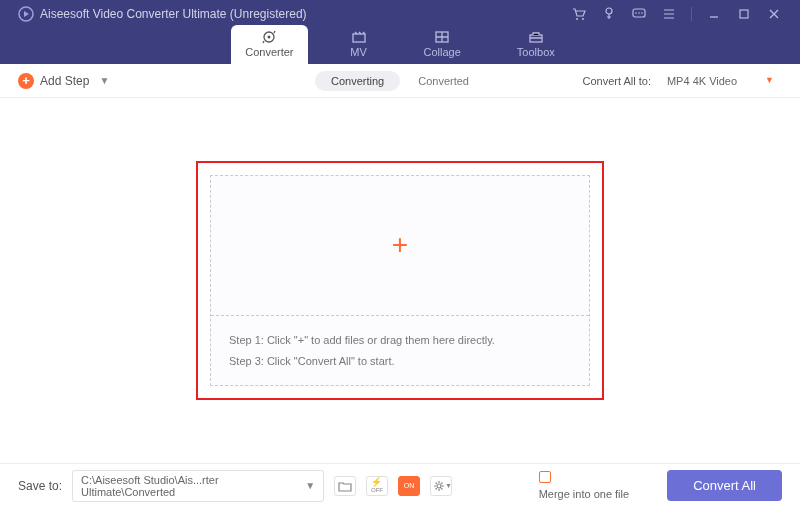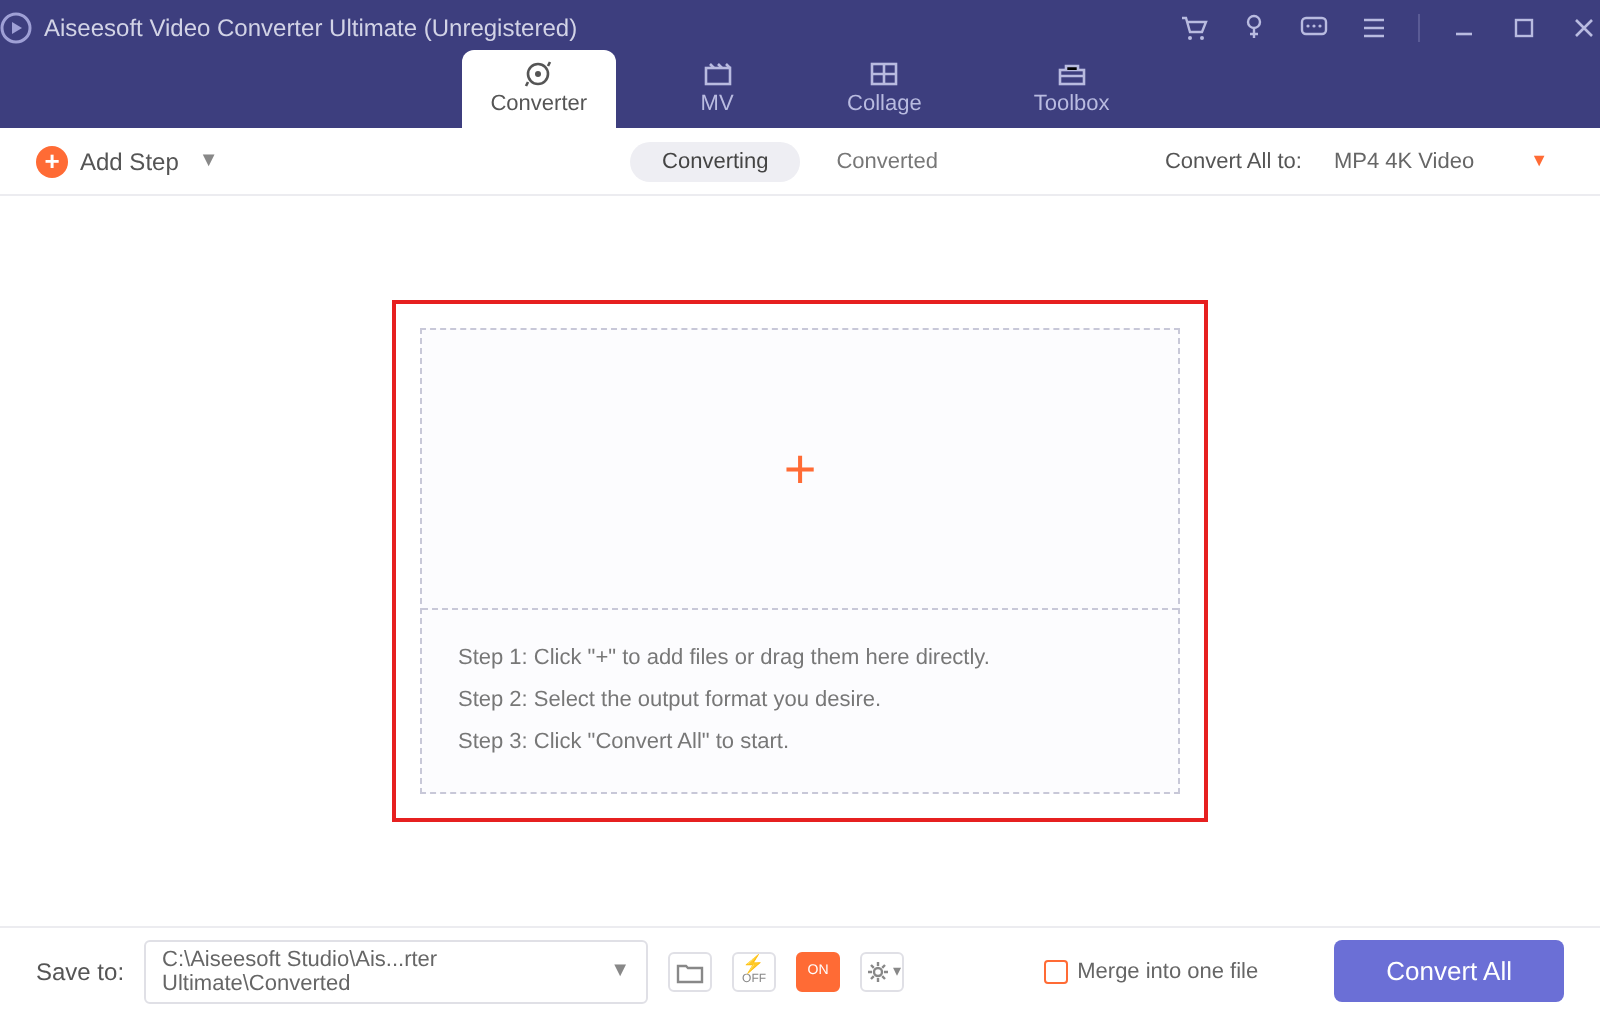--- a/index.html
+++ b/index.html
@@ -1,19 +1,19 @@
 <!DOCTYPE html>
 <html><head>
 <meta charset="utf-8">
 <style>
 * { margin:0; padding:0; box-sizing:border-box; font-family:"Segoe UI",Arial,sans-serif; }
 body { background:#f5f5f7; width:800px; height:507px; overflow:hidden; }
 .window { width:800px; height:507px; background:#fff; display:flex; flex-direction:column; }
 .titlebar { height:64px; background:#3d3e7e; display:flex; flex-direction:column; position:relative; }
-.titlebar-top { height:28px; display:flex; align-items:center; padding:0 0; }
+.titlebar-top { height:28px; display:flex; align-items:center; padding:0 18px; }
 .logo { width:16px; height:16px; margin-right:6px; }
 .app-title { color:#d2d3e6; font-size:12px; flex:1; }
 .titlebar-icons { display:flex; gap:14px; align-items:center; }
 .titlebar-icons .ic { width:16px; height:16px; cursor:pointer; display:flex; align-items:center; justify-content:center; }
 .tabs { height:36px; display:flex; justify-content:center; gap:28px; align-items:flex-end; }
 .tab { color:#b9bbe0; font-size:11px; text-align:center; padding:4px 14px 6px; cursor:pointer; border-radius:6px 6px 0 0; display:flex; flex-direction:column; align-items:center; gap:1px;margin-top:44px; }
 .tab.active { background:#fff; color:#555; }
 .tab .ticon { width:18px; height:16px; display:flex; align-items:center; justify-content:center; }
 .toolbar { height:34px; background:#fff; border-bottom:1px solid #ececf0; display:flex; align-items:center; padding:0 18px; font-size:12px; color:#555; }
 .add-files { display:flex; align-items:center; gap:6px; cursor:pointer; }
@@ -28,21 +28,21 @@
 .dropdown .dtr { color:#ff6b35; font-size:9px; }
 .main { flex:1; display:flex; align-items:center; justify-content:center; background:#fff; }
 .highlight { border:2px solid #e62020; padding:12px; }
 .dropzone { width:380px; border:1px dashed #c8c8d8; background:#fcfcfe; }
 .dz-top { height:140px; display:flex; align-items:center; justify-content:center; border-bottom:1px dashed #c8c8d8; }
 .plus-big { font-size:28px; color:#ff6b35; font-weight:300; }
 .dz-steps { padding:14px 18px; font-size:11px; color:#777; line-height:1.9; }
 .footer { height:44px; border-top:1px solid #ececf0; display:flex; align-items:center; padding:0 18px; gap:10px; font-size:12px; color:#555; }
 .save-path { display:flex; align-items:center; border:1px solid #e0e0e6; border-radius:3px; padding:3px 8px; font-size:11px; color:#666; width:252px; justify-content:space-between; cursor:pointer;gap:43px; }
 .ftr-ic { width:22px; height:20px; display:flex; align-items:center; justify-content:center; cursor:pointer; color:#888; border:1px solid #e0e0e6; border-radius:3px; font-size:11px; }
-.merge { display:flex; align-items:flex-start; gap:5px; margin-left:auto; font-size:11px; color:#666; cursor:pointer; }
+.merge { display:flex; align-items:flex-start; gap:5px; margin-left:auto; font-size:11px; color:#666; cursor:pointer;flex-direction:column; }
 .merge-box { width:12px; height:12px; border:1.5px solid #ff6b35; border-radius:2px; }
 .convert-btn { background:#6b6fd6; color:#fff; border:none; border-radius:4px; padding:8px 26px; font-size:13px; cursor:pointer; margin-left:28px; }
 svg { display:block; }
 </style>
 </head>
 <body>
 
 <div class="window">
   <div class="titlebar">
     <div class="titlebar-top">
@@ -159,21 +159,20 @@
   </div>
 
   <div class="main">
     <div class="highlight">
       <div class="dropzone">
         <div class="dz-top">
           <span class="plus-big">+</span>
         </div>
         <div class="dz-steps">
           <div>Step 1: Click "+" to add files or drag them here directly.</div>
-          <div>Step 2: Select the output format you desire.</div>
           <div>Step 3: Click "Convert All" to start.</div>
         </div>
       </div>
     </div>
   </div>
 
   <div class="footer">
     <span>Save to:</span>
     <div class="save-path">
       <span>C:\Aiseesoft Studio\Ais...rter Ultimate\Converted</span>

